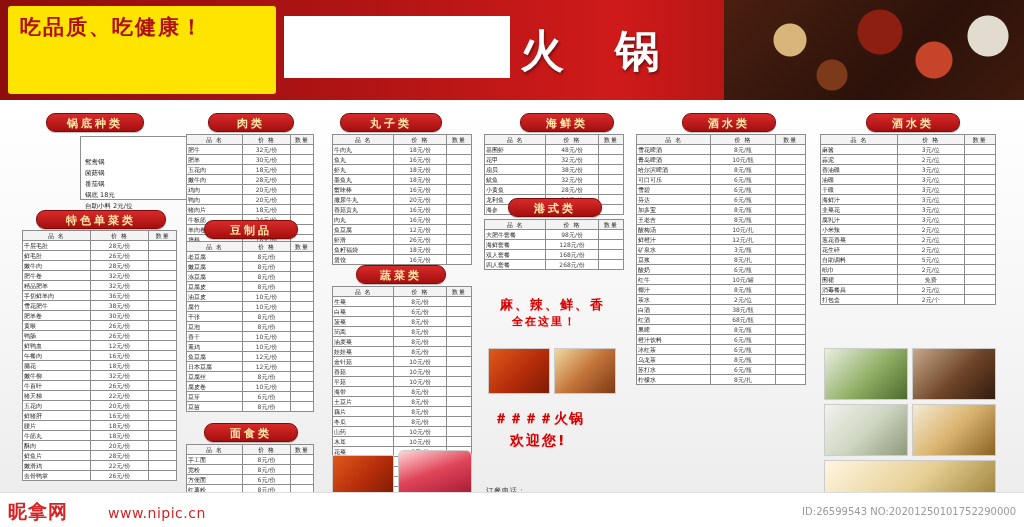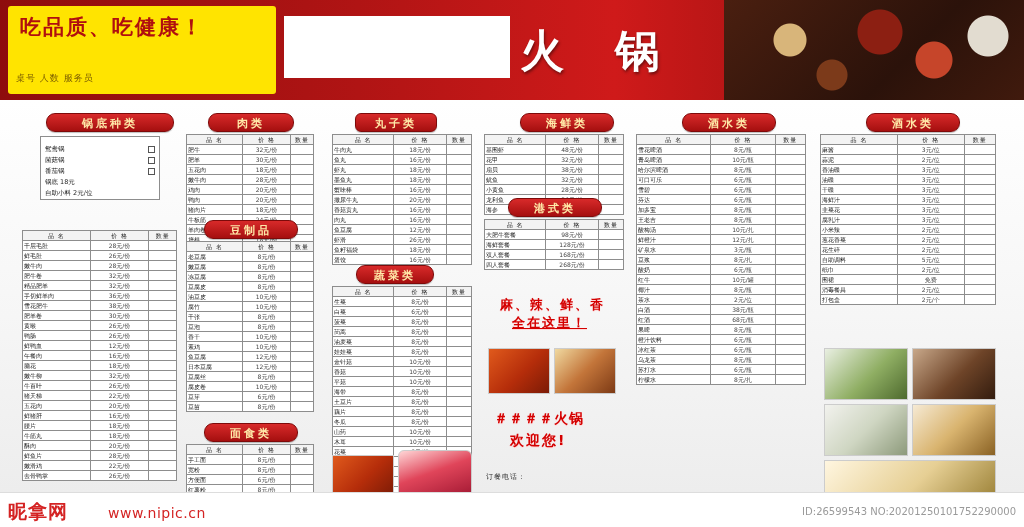--- a/index.html
+++ b/index.html
@@ -100,21 +100,21 @@
     white-space:nowrap;
   }
   table.menu th { background:#f3f3f3; font-weight:normal; text-align:center; letter-spacing:1px; }
   table.menu td.n { text-align:left; }
   table.menu td.p { text-align:center; color:#444; }
   table.menu td.q { text-align:center; }
 
   
   .basebox {
     position:absolute; border:1px solid #8d8d8d; background:#fff;
-    font-size:6.5px; color:#222; padding:7px 4px; line-height:11px;
+    font-size:6.5px; color:#222; padding:20px 4px; line-height:11px;margin-left:40px;
   }
   .basebox .row { display:flex; justify-content:space-between; align-items:center; }
   .basebox .chk { width:7px; height:7px; border:1px solid #555; display:inline-block; }
 
   
   .promo-text {
     position:absolute; color:#d40000; font-weight:bold; white-space:nowrap;
     text-shadow:0 1px 0 #ffd9d9;
   }
   .photo {
@@ -134,29 +134,28 @@
   }
 </style>
 </head>
 <body>
 
 <div id="stage">
 
   <div class="header">
     <div class="hdr-yellow"></div>
     <div class="hdr-slogan">吃品质、吃健康！</div>
-    <div class="hdr-meta">桌号          人数          服务员</div>
     <div class="hdr-white"></div>
     <div class="hdr-title">火  锅</div>
     <div class="hdr-photo"></div>
   </div>
 
   <div class="board">
 
-    <div class="pill" style="left:46px; top:13px; width:128px;text-align:center;">锅底种类</div>
+    <div class="pill" style="left:46px; top:13px; width:98px;text-align:center;">锅底种类</div>
     <div class="basebox" style="left:40px; top:36px; width:120px; height:64px;">
       <div class="row">
           <span>鸳鸯锅</span>
           <span class="chk"></span>
         </div>
       <div class="row">
           <span>菌菇锅</span>
           <span class="chk"></span>
         </div>
       <div class="row">
@@ -164,20 +163,21 @@
           <span class="chk"></span>
         </div>
       <div class="row">
           <span>锅底 18元</span>
         </div>
       <div class="row">
           <span>自助小料 2元/位</span>
         </div>
     </div>
 
+    <div class="pill" style="left:36px; top:110px; width:130px;">特色单菜类</div>
     <table class="menu" id="tbl-signature" style="left:22px; top:130px; width:155px;">
         <tbody>
           <tr>
             <th>品 名</th>
             <th style="width:38%">价 格</th>
             <th style="width:18%">数量</th>
           </tr>
           <tr>
             <td class="n">千层毛肚</td>
             <td class="p">28元/份</td>
@@ -507,21 +507,21 @@
             <td class="q"></td>
           </tr>
           <tr>
             <td class="n">年糕</td>
             <td class="p">10元/份</td>
             <td class="q"></td>
           </tr>
         </tbody>
       </table>
 
-    <div class="pill" style="left:355px; top:13px; width:82px;border-radius:6px;">丸子类</div>
+    <div class="pill" style="left:340px; top:13px; width:102px;">丸子类</div>
     <table class="menu" id="tbl-balls" style="left:332px; top:34px; width:140px;">
         <tbody>
           <tr>
             <th>品 名</th>
             <th style="width:38%">价 格</th>
             <th style="width:18%">数量</th>
           </tr>
           <tr>
             <td class="n">牛肉丸</td>
             <td class="p">18元/份</td>
@@ -578,21 +578,21 @@
             <td class="q"></td>
           </tr>
           <tr>
             <td class="n">蛋饺</td>
             <td class="p">16元/份</td>
             <td class="q"></td>
           </tr>
         </tbody>
       </table>
 
-    <div class="pill" style="left:356px; top:165px; width:78px;">蔬菜类</div>
+    <div class="pill" style="left:356px; top:165px; width:90px;">蔬菜类</div>
     <table class="menu" id="tbl-vegetable" style="left:332px; top:186px; width:140px;">
         <tbody>
           <tr>
             <th>品 名</th>
             <th style="width:38%">价 格</th>
             <th style="width:18%">数量</th>
           </tr>
           <tr>
             <td class="n">生菜</td>
             <td class="p">8元/份</td>
@@ -770,26 +770,26 @@
           </tr>
           <tr>
             <td class="n">四人套餐</td>
             <td class="p">268元/份</td>
             <td class="q"></td>
           </tr>
         </tbody>
       </table>
 
     <div class="promo-text" style="left:500px; top:196px; font-size:13px; letter-spacing:2px;">麻、辣、鲜、香</div>
-    <div class="promo-text" style="left:512px; top:214px; font-size:13px; letter-spacing:2px;text-decoration:underline;">全在这里！</div>
+    <div class="promo-text" style="left:512px; top:214px; font-size:11px; letter-spacing:2px;">全在这里！</div>
     <div class="photo ph-a" style="left:488px; top:248px; width:62px; height:46px;"></div>
     <div class="photo ph-b" style="left:554px; top:248px; width:62px; height:46px;"></div>
     <div class="promo-text" style="left:494px; top:310px; font-size:14px; letter-spacing:1px;">＃＃＃＃火锅</div>
     <div class="promo-text" style="left:510px; top:332px; font-size:14px; letter-spacing:2px;">欢迎您!</div>
-    <div class="order-note" style="left:486px; top:372px;">订餐电话：</div>
+    <div class="order-note" style="left:486px; top:386px;">订餐电话：</div>
 
     <div class="pill" style="left:682px; top:13px; width:94px;">酒水类</div>
     <table class="menu" id="tbl-drinks" style="left:636px; top:34px; width:170px;">
         <tbody>
           <tr>
             <th>品 名</th>
             <th style="width:38%">价 格</th>
             <th style="width:18%">数量</th>
           </tr>
           <tr>

